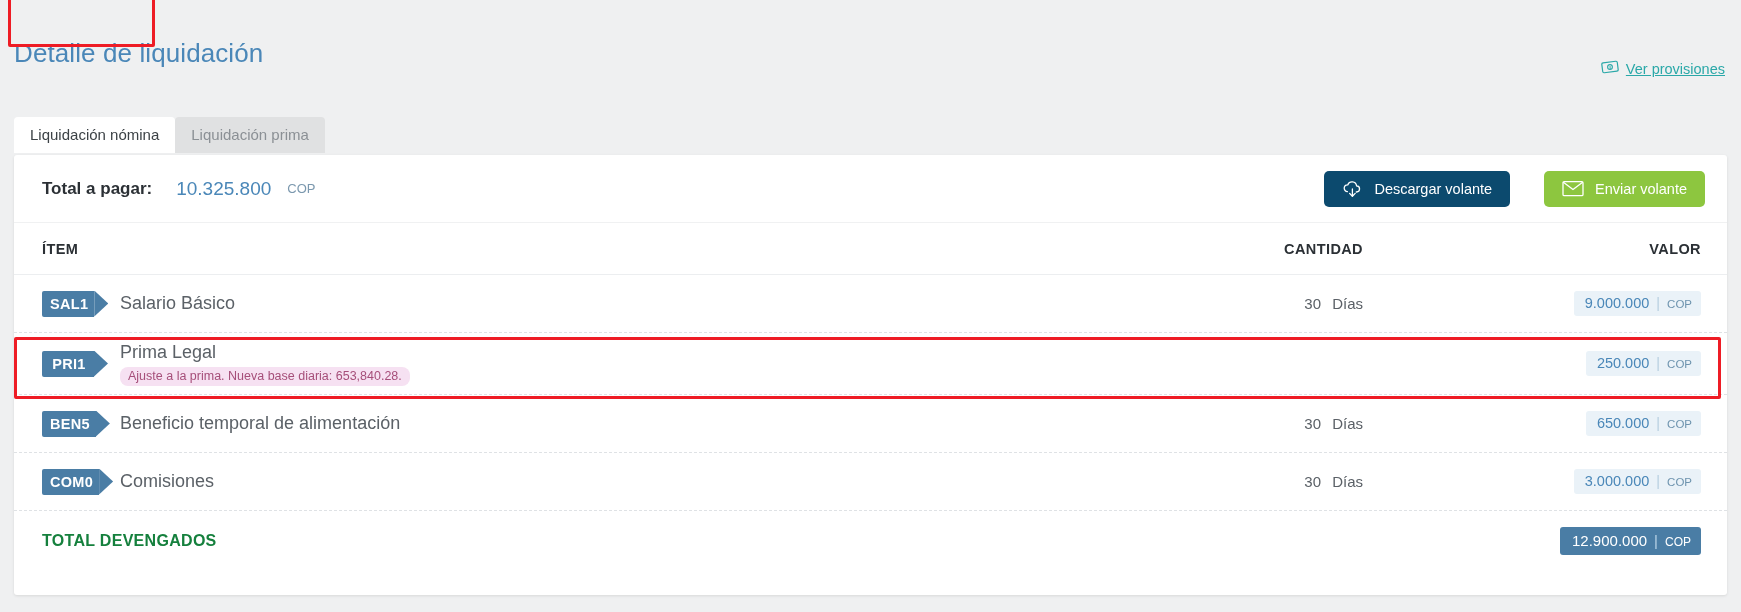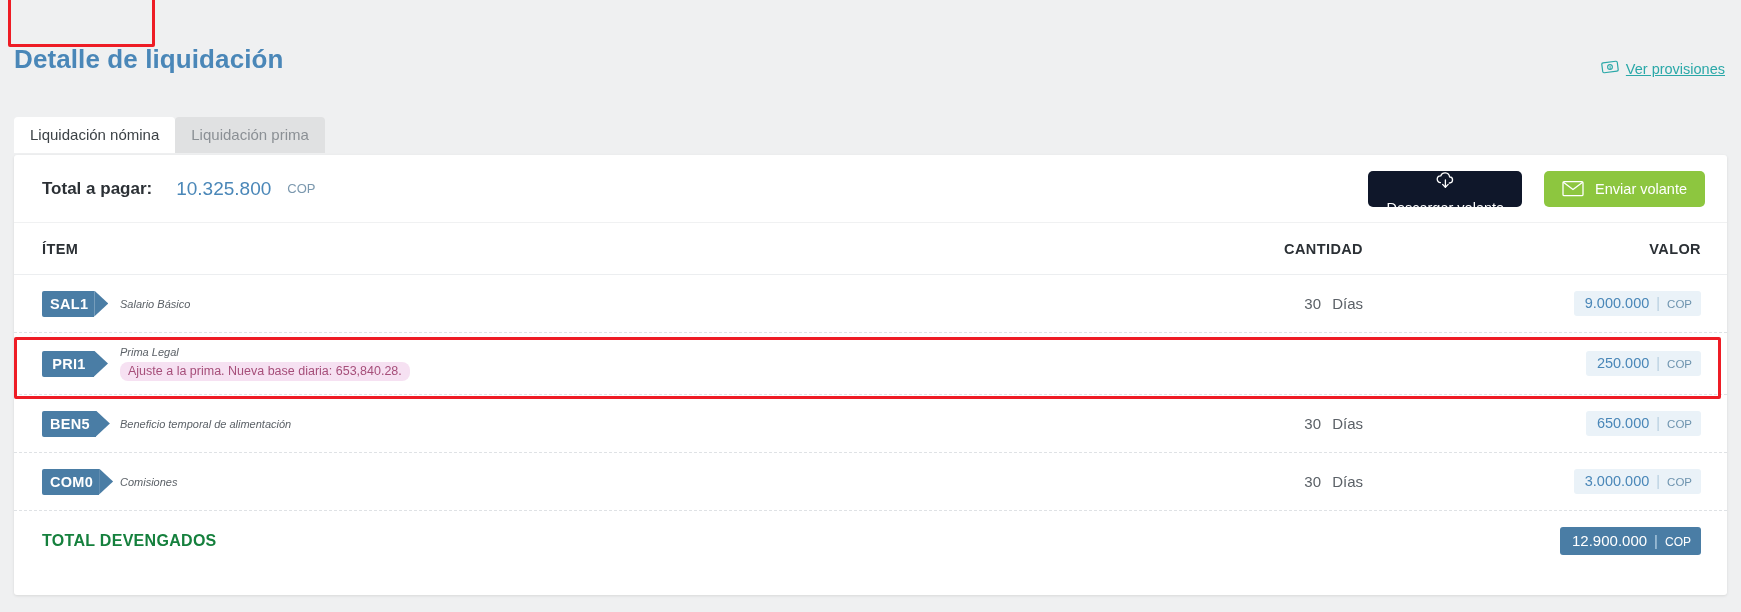--- a/index.html
+++ b/index.html
@@ -8,22 +8,22 @@
     width: 1741px; height: 612px;
     background: #eff0f1;
     font-family: "Liberation Sans", sans-serif;
     overflow: hidden;
   }
   .page { position: relative; width: 1741px; height: 612px; background: #eff0f1; }
 
   
   .header { position: relative; height: 110px; }
   .page-title {
-    position: absolute; left: 14px; top: 44px;
-    font-size: 26px; color: #4a87b8; font-weight: 700; letter-spacing: .1px;
+    position: absolute; left: 14px; top: 38px;
+    font-size: 26px; color: #4a87b8; font-weight: 400; letter-spacing: .1px;
   }
   .period-block {
     position: absolute; right: 14px; top: 18px;
     display: flex; align-items: center; gap: 10px;
   }
   .period-label { font-size: 17px; color: #2b3035; white-space: nowrap; }
   .nav-btn {
     width: 38px; height: 34px; border-radius: 5px;
     display: flex; align-items: center; justify-content: center;
     font-size: 19px; line-height: 1; cursor: pointer; user-select: none;
@@ -65,21 +65,21 @@
   .total-label { font-size: 17px; color: #2b3035; font-weight: 700; }
   .total-value { font-size: 19px; color: #4a87b8; margin-left: 14px; }
   .total-cur { font-size: 13px; color: #7b98ae; margin-left: 6px; }
   .spacer { flex: 1; }
   .btn {
     display: inline-flex; align-items: center; gap: 11px;
     height: 36px; padding: 0 18px; border-radius: 5px;
     font-size: 14.5px; color: #ffffff; cursor: pointer; border: none;
     font-family: "Liberation Sans", sans-serif;
   }
-  .btn-blue { background: #0f172a; margin-right: 12px; flex-direction: column; }
+  .btn-blue { background: #0c4a6e; margin-right: 24px; }
   .btn-green { background: #8dc63f; }
   .btn svg { display: block; }
 
   
   .thead {
     display: flex; align-items: center; height: 52px;
     padding: 0 26px 0 28px;
     font-size: 14.5px; font-weight: 700; color: #2b3035; letter-spacing: .4px;
     border-bottom: 1px solid #eceef0;
   }
@@ -100,21 +100,21 @@
     font-size: 14.5px; font-weight: 700; letter-spacing: .3px;
     padding: 5px 6px 5px 8px; min-width: 52px; text-align: center;
     border-radius: 2px 0 0 2px;
   }
   .badge::after {
     content: ""; position: absolute; left: 100%; top: 0; bottom: 0; width: 14px;
     background: #4a7da5;
     clip-path: polygon(0 0, 100% 50%, 0 100%);
   }
   .item-texts { display: flex; flex-direction: column; gap: 4px; }
-  .item-name { font-size: 11px; color: #5b6167; font-style: italic; }
+  .item-name { font-size: 18px; color: #5b6167; }
   .item-note {
     align-self: flex-start;
     background: #f6e1f2; color: #a64f7a;
     font-size: 12.5px; padding: 2px 8px 3px 8px; border-radius: 8px;
   }
   .qty { width: 300px; flex: none; text-align: right; padding-right: 38px;
          font-size: 15px; color: #5b6167; }
   .qty .num { margin-right: 7px; }
   .valcell { width: 300px; flex: none; display: flex; justify-content: flex-end; }
   .pill {

